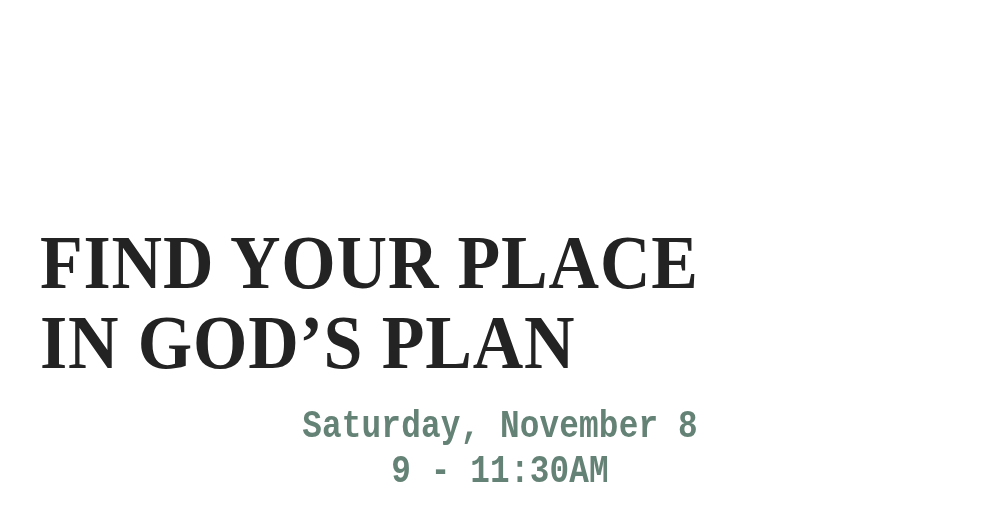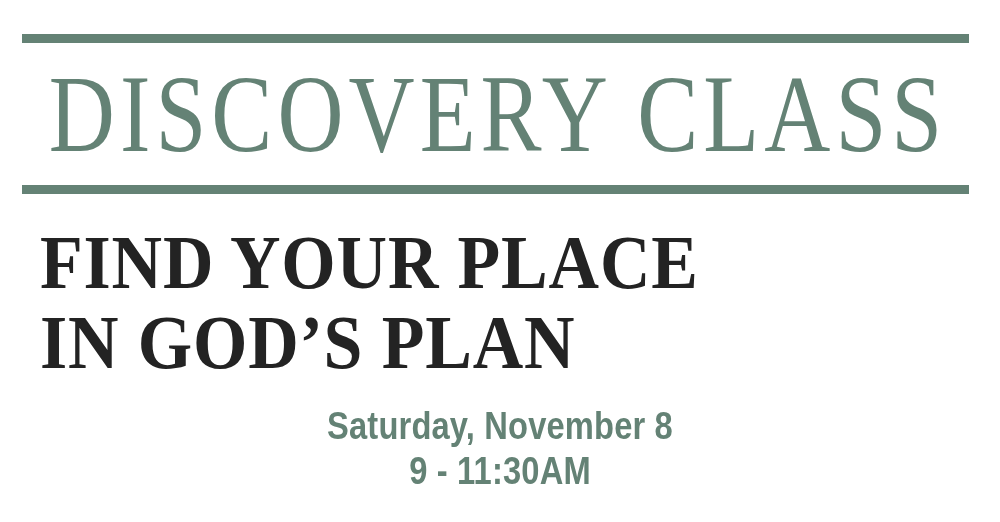--- a/index.html
+++ b/index.html
@@ -81,45 +81,38 @@
   }
 
   
   .details {
     position: absolute;
     left: 0;
     right: 0;
     top: 404px;
     text-align: center;
     color: #648275;
-    font-family: Liberation Sans, sans-serif;
+    font-family: Liberation Mono, monospace;
     font-weight: 700;
     font-size: 38px;
     line-height: 45px;
     letter-spacing: 0.005em;
     white-space: nowrap;
   }
   .details-line {
     display: block;
     transform: scaleX(0.86);
     transform-origin: center center;
   }
 </style>
 </head>
 <body>
 
 <div id="poster">
 
-  <div class="banner">
-    <div class="rule rule-top"></div>
-
-    <div class="banner-title">DISCOVERY CLASS</div>
-
-    <div class="rule rule-bottom"></div>
-  </div>
 
   <div class="headline">
     <span class="headline-line">FIND YOUR PLACE</span>
     <span class="headline-line">IN GOD’S PLAN</span>
   </div>
 
   <div class="details">
     <span class="details-line">Saturday, November 8</span>
     <span class="details-line">9 - 11:30AM</span>
   </div>

